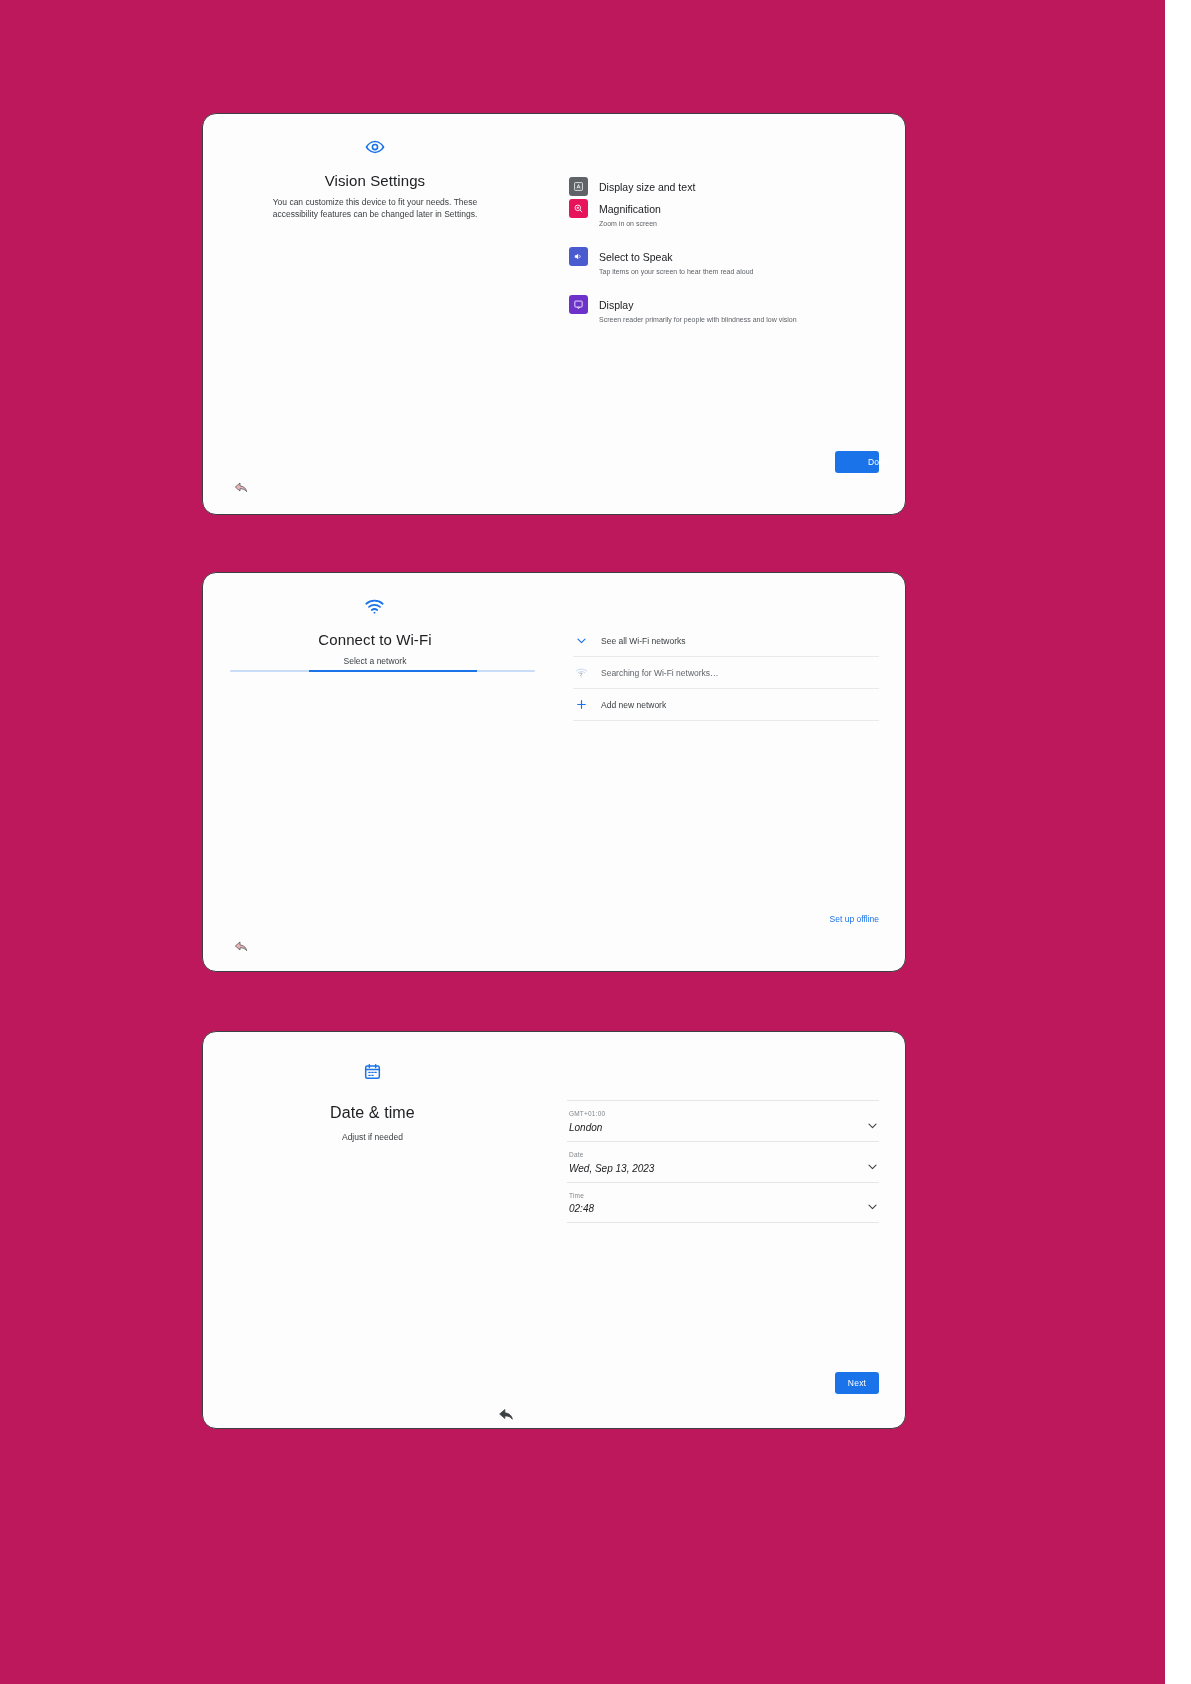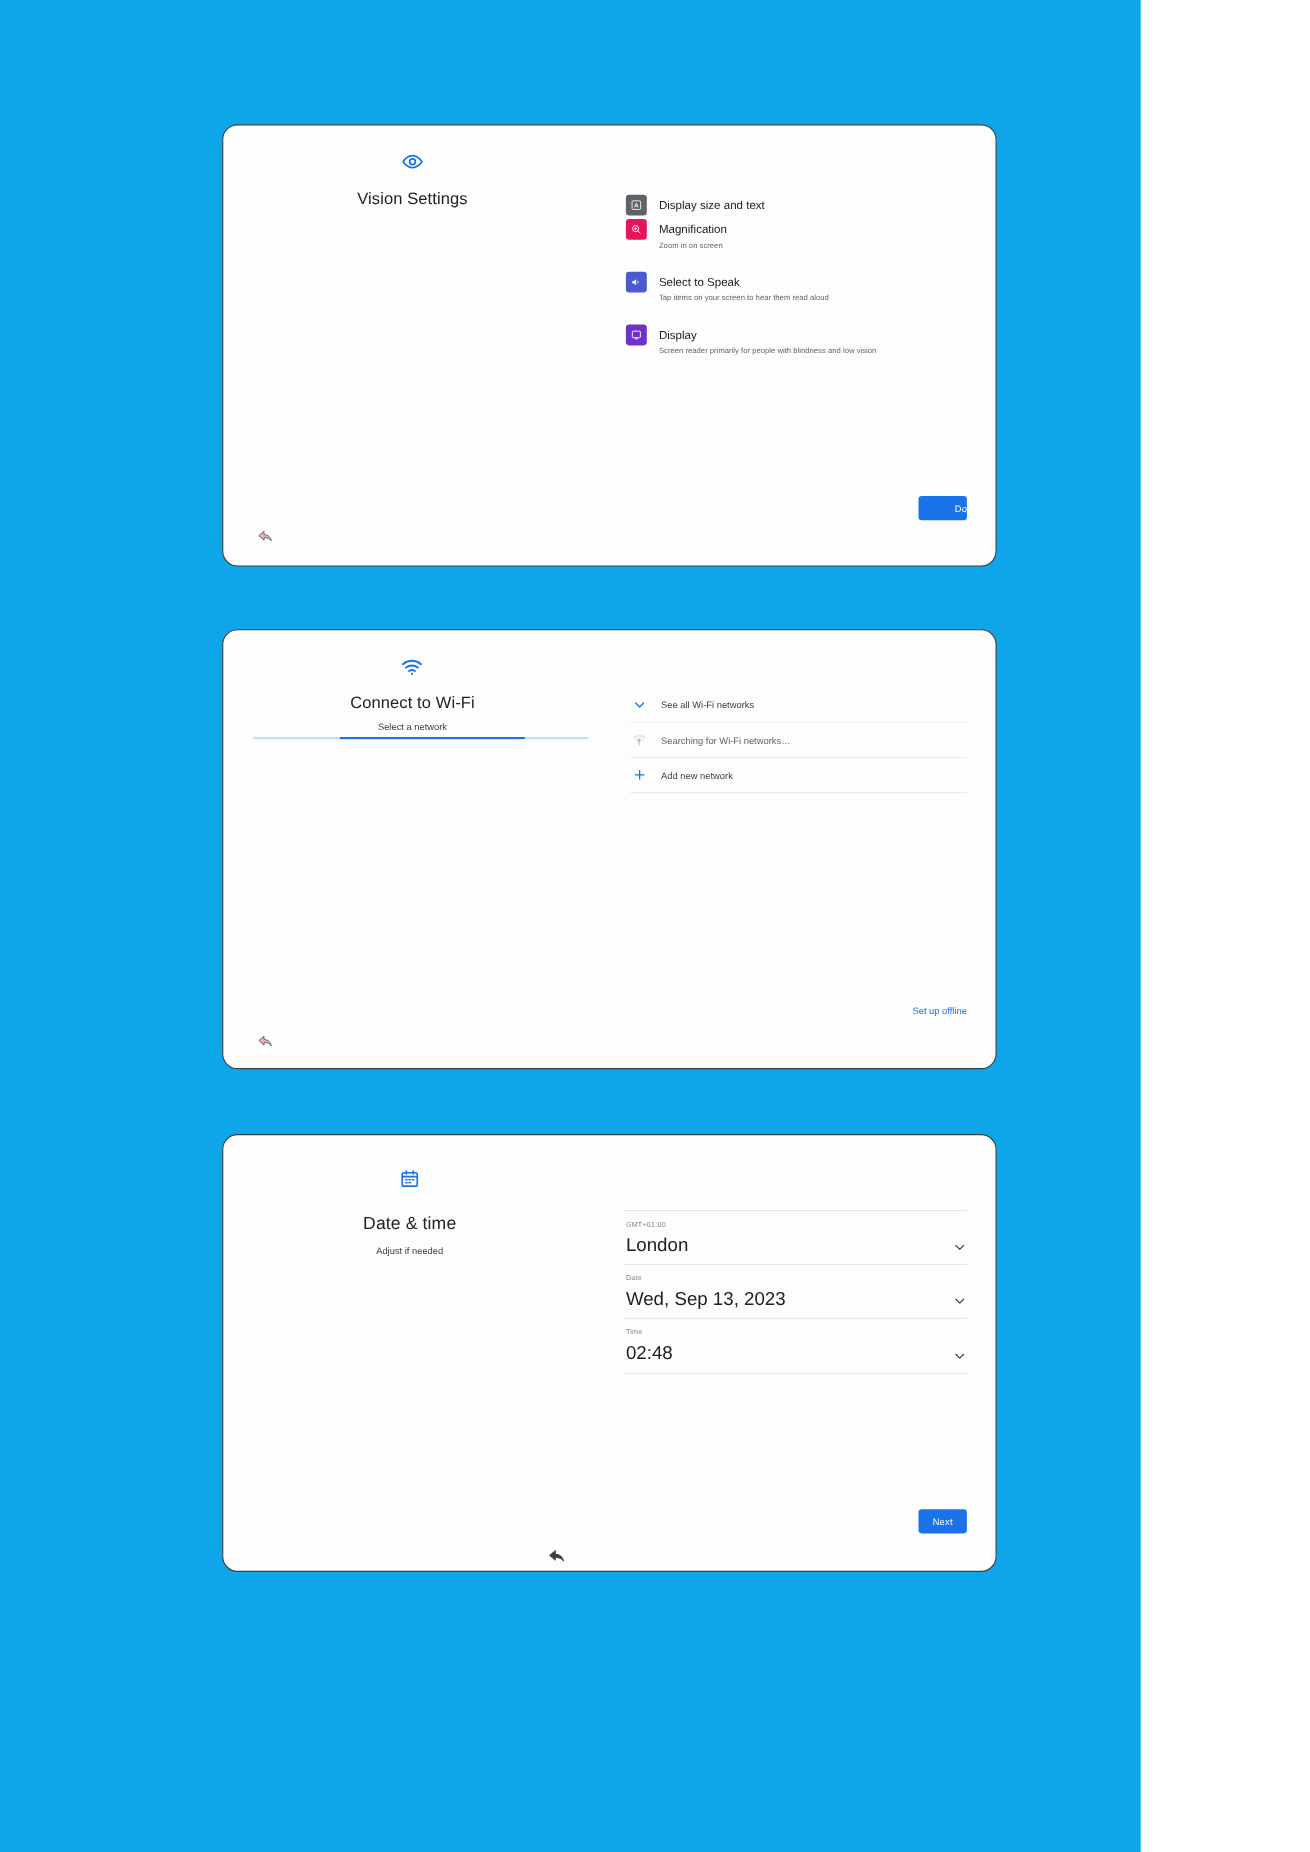--- a/index.html
+++ b/index.html
@@ -7,23 +7,23 @@
     padding: 0;
     background: #ffffff;
     width: 1191px;
     height: 1684px;
     font-family: "Liberation Sans", sans-serif;
     -webkit-font-smoothing: antialiased;
   }
 
   .page {
     position: relative;
-    width: 1037px;
+    width: 1165px;
     height: 1684px;
-    background: #0ea5e9;
+    background: #be185d;
     overflow: hidden;
   }
 
   
   .card {
     position: absolute;
     background: #fdfdfd;
     border: 1px solid #3c4043;
     border-radius: 14px;
     box-sizing: border-box;
@@ -201,24 +201,25 @@
   }
   .dt-field:first-child { border-top: 1px solid #e4e6e9; }
 
   .dt-label {
     font-size: 6.5px;
     color: #80868b;
     line-height: 1.2;
     letter-spacing: .2px;
   }
   .dt-value {
-    font-size: 17px;
+    font-size: 10px;
     color: #202124;
     margin-top: 4px;
     line-height: 1.2;
+    font-style: italic;
   }
   .chev {
     color: #3c4043;
     display: flex;
     align-items: center;
     padding-bottom: 2px;
   }
 </style>
 </head>
 <body>
@@ -229,20 +230,21 @@
     <div class="card-inner">
 
       <div class="left-col">
         <div class="hero-icon">
           <svg width="20" height="20" viewBox="0 0 24 24" fill="none" stroke="#1a73e8" stroke-width="1.9">
             <path d="M1.8 12S5.5 5.4 12 5.4 22.2 12 22.2 12 18.5 18.6 12 18.6 1.8 12 1.8 12z"></path>
             <circle cx="12" cy="12" r="3.1"></circle>
           </svg>
         </div>
         <div class="hero-title">Vision Settings</div>
+        <div class="hero-sub">You can customize this device to fit your needs. These accessibility features can be changed later in Settings.</div>
       </div>
 
       <div class="right-col" style="top:62px;">
 
         <div class="opt-row">
           <span class="opt-icon" style="background:#5f6368;">
             <svg width="11" height="11" viewBox="0 0 24 24" fill="none" stroke="#ffffff" stroke-width="1.7">
               <rect x="3.5" y="3.5" width="17" height="17" rx="1.6"></rect>
               <path d="M8.6 16.2 12 7.9l3.4 8.3M9.8 13.6h4.4"></path>
             </svg>

